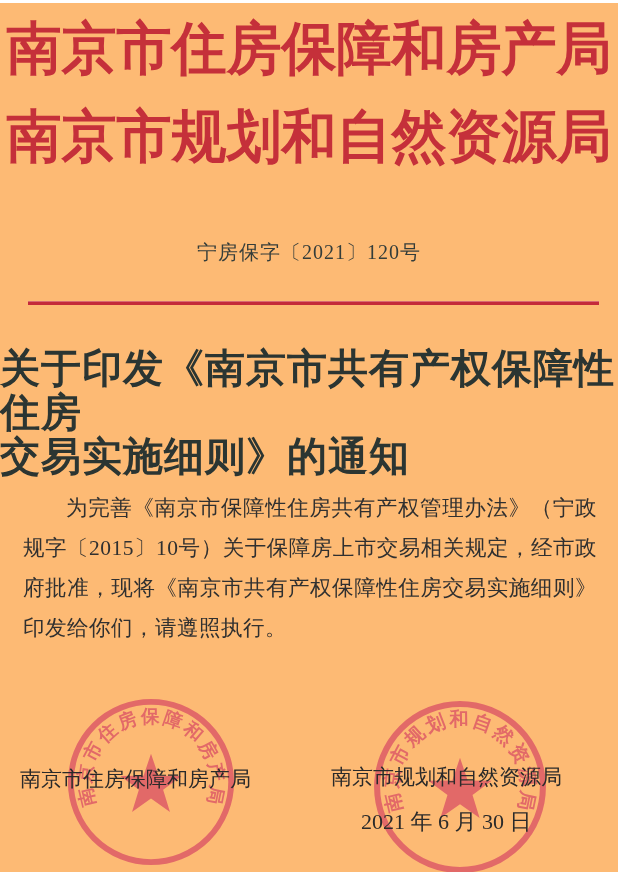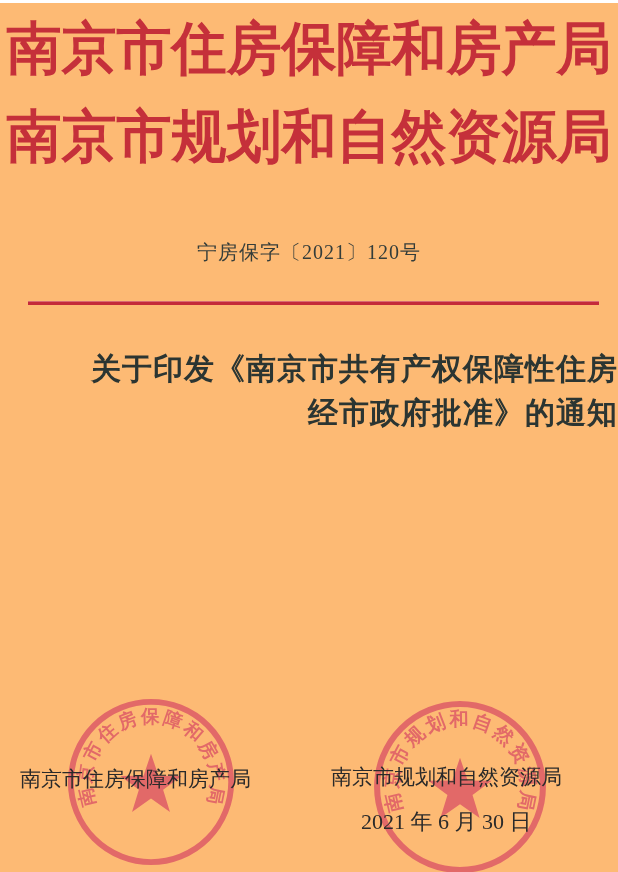--- a/index.html
+++ b/index.html
@@ -33,23 +33,23 @@
     letter-spacing: 1px;
   }
   .red-rule {
     margin: 36px 19px 0 28px;
     height: 3px;
     background: #c42a3a;
     border-top: 1px solid #d96a72;
   }
   .doc-title {
     margin-top: 42px;
-    text-align: right;
+    text-align: left;
     font-weight: bold;
-    font-size: 30px;
+    font-size: 40px;
     line-height: 44px;
     color: #2b3532;
     letter-spacing: 1px;
   }
   .salutation {
     margin: 26px 22px 0 23px;
     font-size: 22px;
     line-height: 30px;
     color: #303030;
     letter-spacing: 1px;
@@ -103,24 +103,25 @@
     <div class="org-line">南京市住房保障和房产局</div>
     <div class="org-line">南京市规划和自然资源局</div>
   </div>
 
   <div class="doc-number">宁房保字〔2021〕120号</div>
 
   <div class="red-rule"></div>
 
   <div class="doc-title">
     <div>关于印发《南京市共有产权保障性住房</div>
-    <div>经市政府批准》的通知</div>
+    <div>交易实施细则》的通知</div>
   </div>
 
 
+  <p class="body-para">为完善《南京市保障性住房共有产权管理办法》（宁政规字〔2015〕10号）关于保障房上市交易相关规定，经市政府批准，现将《南京市共有产权保障性住房交易实施细则》印发给你们，请遵照执行。</p>
 
   <div class="seal seal-left">
     <svg viewBox="0 0 180 180" width="176" height="178">
       <circle cx="90" cy="90" r="82" fill="none" stroke="#de5c66" stroke-width="6"></circle>
       <path id="sealArcL" d="M 33.4 112.9 A 61 61 0 1 1 146.6 112.9" fill="none"></path>
       <text class="seal-text" fill="#de5c66">
         <textPath href="#sealArcL" startOffset="0" textLength="236" lengthAdjust="spacing">南京市住房保障和房产局</textPath>
       </text>
       <polygon fill="#de5c66" points="90,61 97.6,83.5 121.4,83.8 102.4,98 109.4,120.7 90,107 70.6,120.7 77.6,98 58.6,83.8 82.4,83.5"></polygon>
     </svg>

